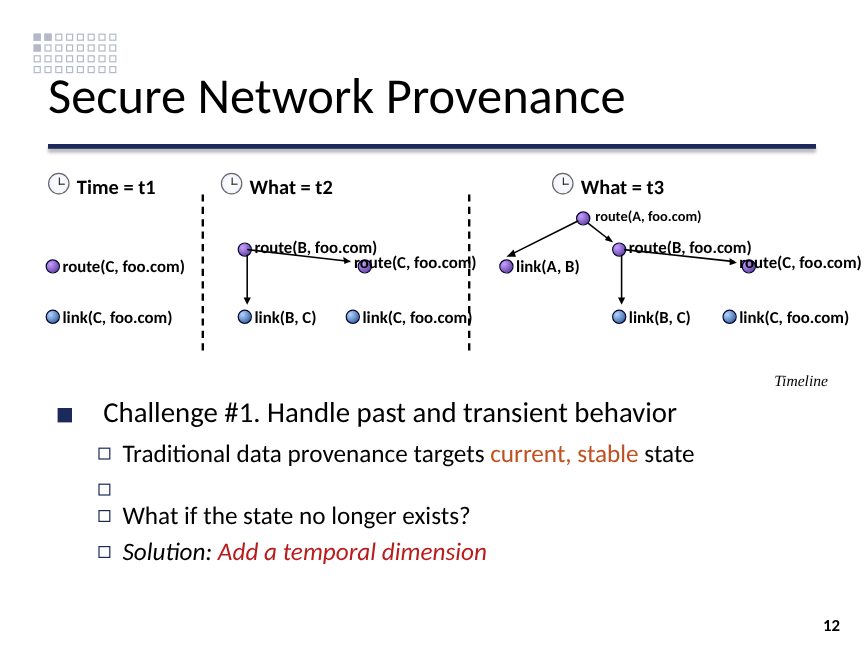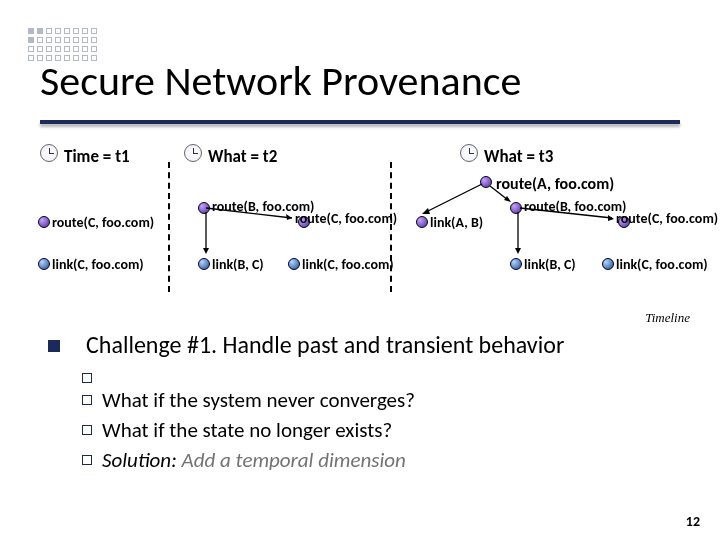--- a/index.html
+++ b/index.html
@@ -79,21 +79,21 @@
     background: #333;
   }
   .timelabel {
     position: absolute;
     font-size: 17px;
     font-weight: 700;
     white-space: nowrap;
   }
   .toplabel {
     position: absolute;
-    font-size: 16px;
+    font-size: 12px;
     font-weight: 700;
     white-space: nowrap;
   }
   .dot {
     position: absolute;
     width: 12px; height: 12px;
     border-radius: 50%;
     border: 1px solid #003;
   }
   .dot.purple { background: radial-gradient(circle at 30% 30%, #c9a0ff, #4b2e91); }
@@ -121,21 +121,21 @@
   }
   .bullet-main { display: flex; gap: 26px; margin-bottom: 6px; }
   .sq { width: 12px; height: 12px; background: #1b2a5a; margin-top: 10px; flex-shrink: 0; }
   .subs { margin-left: 34px; font-size: 21px; }
   .sub { display: flex; gap: 10px; margin: 4px 0; }
   .sqbox {
     width: 10px; height: 10px; border: 1.5px solid #1b2a5a; margin-top: 8px; flex-shrink: 0;
   }
   .sub .accent { color: #c05020; }
   .sub .solution { font-style: italic; }
-  .sub .solution .accent { color: #737373; }
+  .sub .solution .accent { color: #b91c1c; }
   .pagenum {
     position: absolute;
     bottom: 10px;
     right: 20px;
     font-size: 14px;
     font-weight: 700;
   }
 </style>
 </head>
 <body>
@@ -252,24 +252,26 @@
 <div class="timeline-lbl">Timeline</div>
 
 <div class="body-text">
   <div class="bullet-main">
     <div class="sq"></div>
     <div>Challenge #1. Handle past and transient behavior</div>
   </div>
   <div class="subs">
     <div class="sub">
       <div class="sqbox"></div>
-    </div>
-    <div class="sub">
-      <div class="sqbox"></div>
-      <div>What if the system never converges?</div>
+      <div>
+        <span>Traditional data provenance targets </span><span class="accent">current, stable</span><span> state</span>
+      </div>
+    </div>
+    <div class="sub">
+      <div class="sqbox"></div>
     </div>
     <div class="sub">
       <div class="sqbox"></div>
       <div>What if the state no longer exists?</div>
     </div>
     <div class="sub">
       <div class="sqbox"></div>
       <div class="solution">
         <span>Solution:</span><span class="accent"> Add a temporal dimension</span>
       </div>

